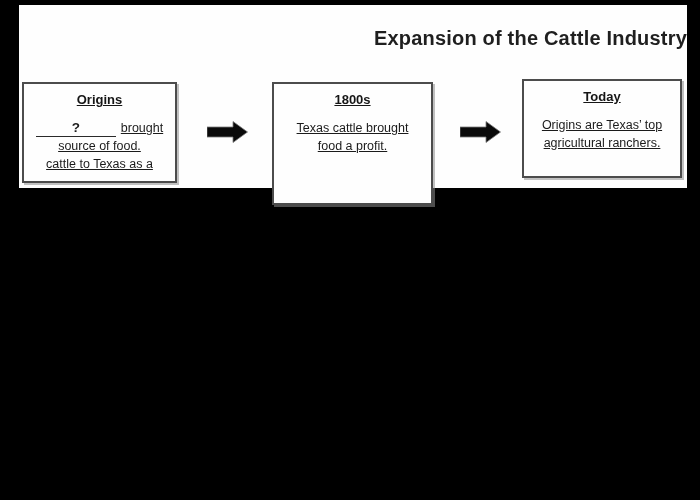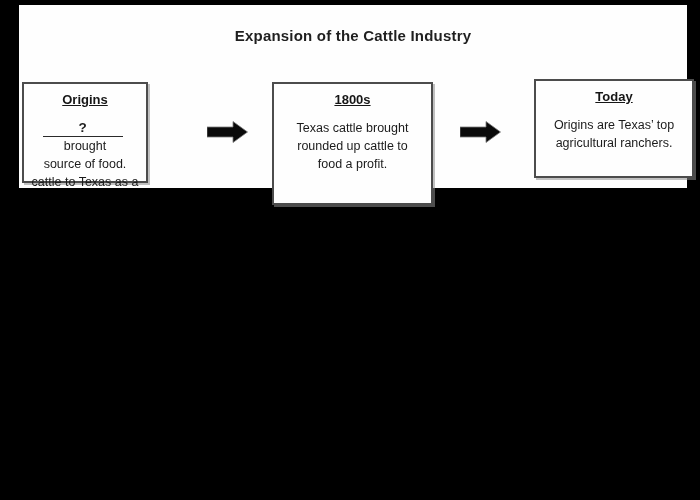--- a/index.html
+++ b/index.html
@@ -20,50 +20,51 @@
     top: 5px;
     width: 668px;
     height: 183px;
     background: #fefefe;
   }
   .title {
     position: absolute;
     left: 0;
     top: 22px;
     width: 100%;
-    text-align: center;
-    font-size: 15px;
+    text-align: right;
+    font-size: 20px;
     font-weight: bold;
     color: #1f1f1f;
     letter-spacing: 0.2px;
   }
   .flow-box {
     position: absolute;
     background: #fefefe;
     border: 2px solid #4c4c4c;
     box-shadow: 2px 2px 0 rgba(140,140,140,0.55);
     box-sizing: border-box;
     text-align: center;
     color: #1b1b1b;
   }
-  .box-origins { left: 3px;   top: 77px; width: 126px; height: 101px; }
+  .box-origins { left: 3px;   top: 77px; width: 155px; height: 101px; }
   .box-1800s   { left: 253px; top: 77px; width: 161px; height: 123px; }
-  .box-today   { left: 503px; top: 74px; width: 160px; height: 99px; margin-left: 12px; }
+  .box-today   { left: 503px; top: 74px; width: 160px; height: 99px; }
   .box-heading {
     margin-top: 8px;
     font-size: 13px;
     line-height: 16px;
     font-weight: bold;
     text-decoration: underline;
     color: #161616;
   }
   .box-body {
     margin-top: 11px;
     font-size: 12.5px;
     line-height: 18px;
+    text-decoration: underline;
   }
   .blank {
     display: inline-block;
     width: 80px;
     border-bottom: 1.6px solid #2a2a2a;
     text-align: center;
     margin-right: 5px;
     line-height: 15px;
   }
   .qmark {
@@ -97,21 +98,20 @@
   </div>
 
   <svg class="arrow arrow-1" viewBox="0 0 41 22">
     <polygon points="0,6 26,6 26,0.5 40.5,11 26,21.5 26,16 0,16" fill="#0a0a0a" stroke="#7a7a7a" stroke-width="0.8"></polygon>
   </svg>
 
   <div class="flow-box box-1800s">
     <div class="box-heading">1800s</div>
     <div class="box-body">
       <div class="line">Texas cattle brought</div>
-      <div class="line">rounded up cattle to</div>
       <div class="line">food a profit.</div>
     </div>
   </div>
 
   <svg class="arrow arrow-2" viewBox="0 0 41 22">
     <polygon points="0,6 26,6 26,0.5 40.5,11 26,21.5 26,16 0,16" fill="#0a0a0a" stroke="#7a7a7a" stroke-width="0.8"></polygon>
   </svg>
 
   <div class="flow-box box-today">
     <div class="box-heading">Today</div>

